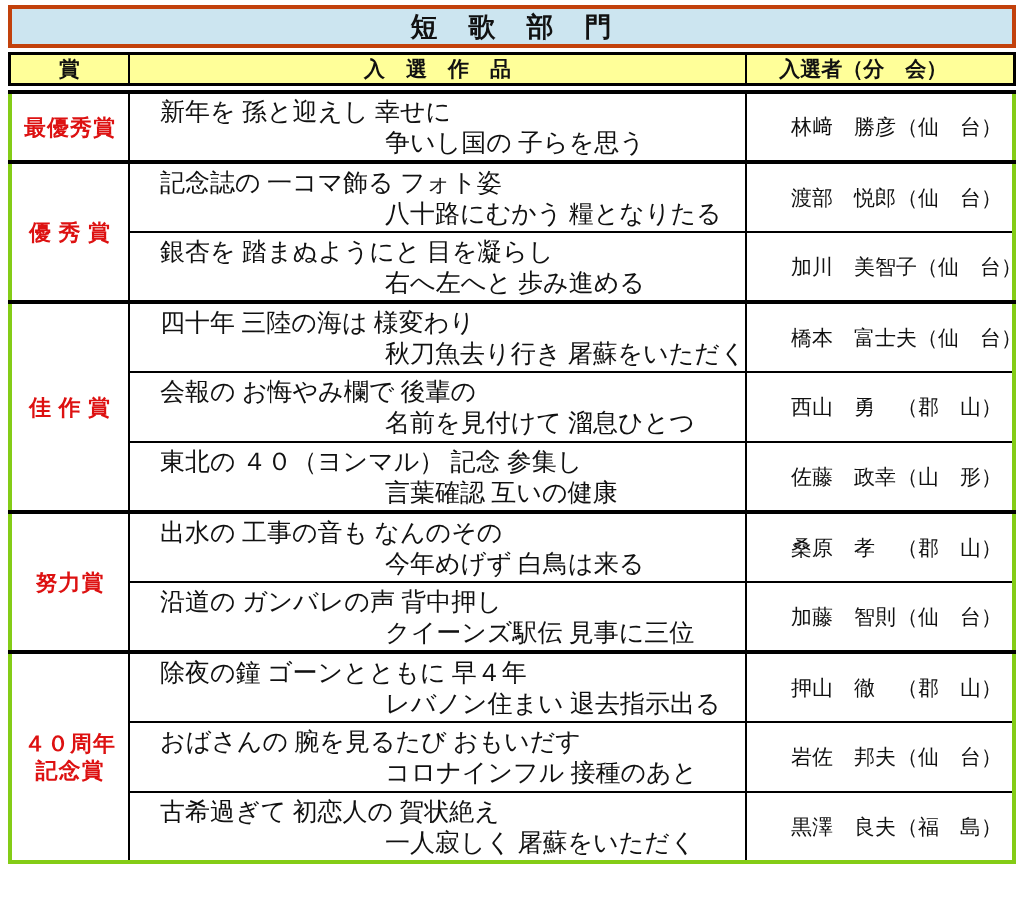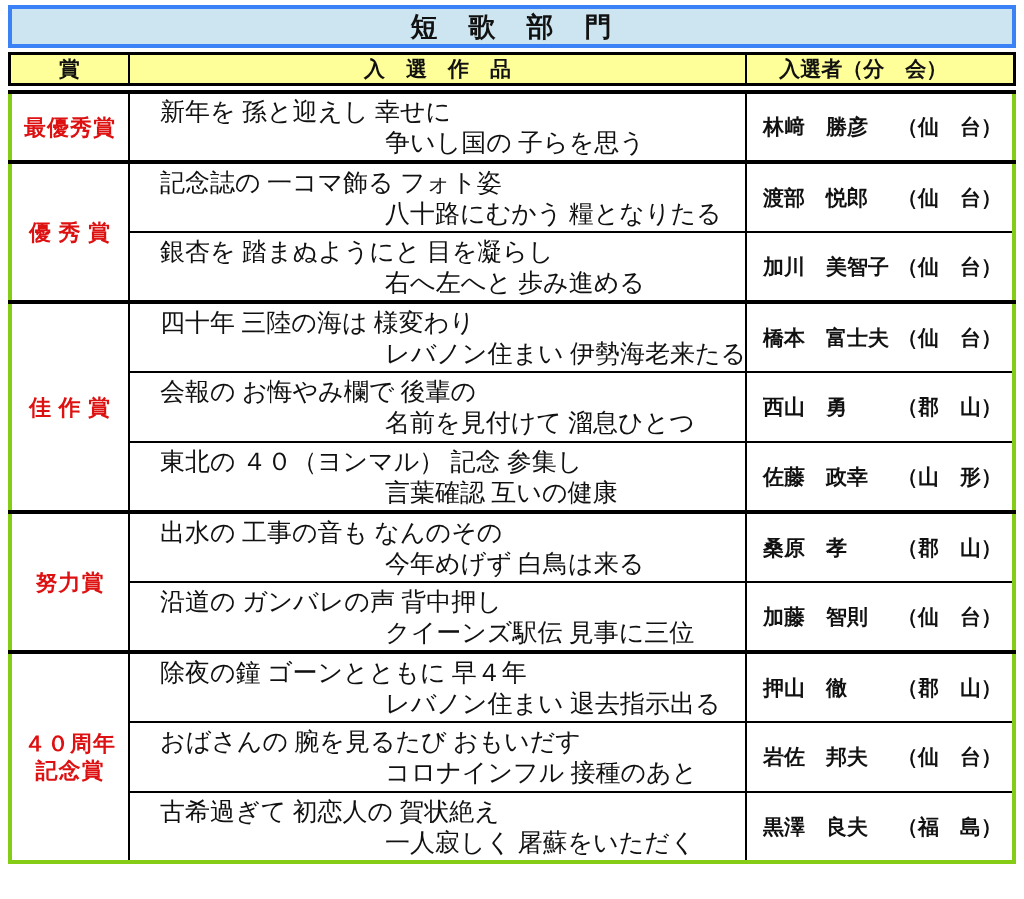--- a/index.html
+++ b/index.html
@@ -10,21 +10,21 @@
     padding: 5px 8px 0 8px;
     font-family: "Liberation Serif", "DejaVu Serif", serif;
     color: #111111;
     overflow: hidden;
   }
   
   .titlebar {
     box-sizing: border-box;
     width: 1008px; height: 43px;
     background: #cce5f0;
-    border: 4px solid #3b82f6;
+    border: 4px solid #c2410c;
     display: flex; align-items: center; justify-content: center;
     font-family: "Liberation Sans", "DejaVu Sans", sans-serif;
     font-weight: bold; font-size: 27px; letter-spacing: 2px;
   }
   
   table { border-collapse: collapse; table-layout: fixed; }
   .header-table { width: 1008px; margin-top: 4px; border: 3px solid #000; }
   .header-table td {
     box-sizing: border-box;
     border: 2px solid #000;
@@ -58,22 +58,22 @@
     font-weight: bold;
     font-size: 22px;
     line-height: 27px;
     letter-spacing: 1px;
   }
   .poem-cell { font-size: 25px; line-height: 31px; }
   .poem-line-1 { padding-left: 30px;  white-space: nowrap; }
   .poem-line-2 { padding-left: 255px; white-space: nowrap; }
   .winner-inner {
     display: flex; justify-content: space-between; align-items: center;
-    padding: 0 10px 0 16px;
-    font-size: 21px; font-weight: 700;
+    padding: 0 10px 0 44px;
+    font-size: 21px; font-weight: 400;
     white-space: nowrap;
   }
 </style>
 </head>
 <body>
 
 <div class="page">
 
   <div class="titlebar">
     <span>短　歌　部　門</span>
@@ -150,21 +150,21 @@
         </div>
       </td>
     </tr>
 
     <tr class="group-start">
       <td class="award-cell" rowspan="3">
         <div>佳 作 賞</div>
       </td>
       <td class="poem-cell">
         <div class="poem-line-1">四十年 三陸の海は 様変わり</div>
-        <div class="poem-line-2">レバノン住まい 伊勢海老来たる</div>
+        <div class="poem-line-2">秋刀魚去り行き 屠蘇をいただく</div>
       </td>
       <td class="winner-cell">
         <div class="winner-inner">
           <span>橋本　富士夫</span>
           <span>（仙　台）</span>
         </div>
       </td>
     </tr>
     <tr>
       <td class="poem-cell">

